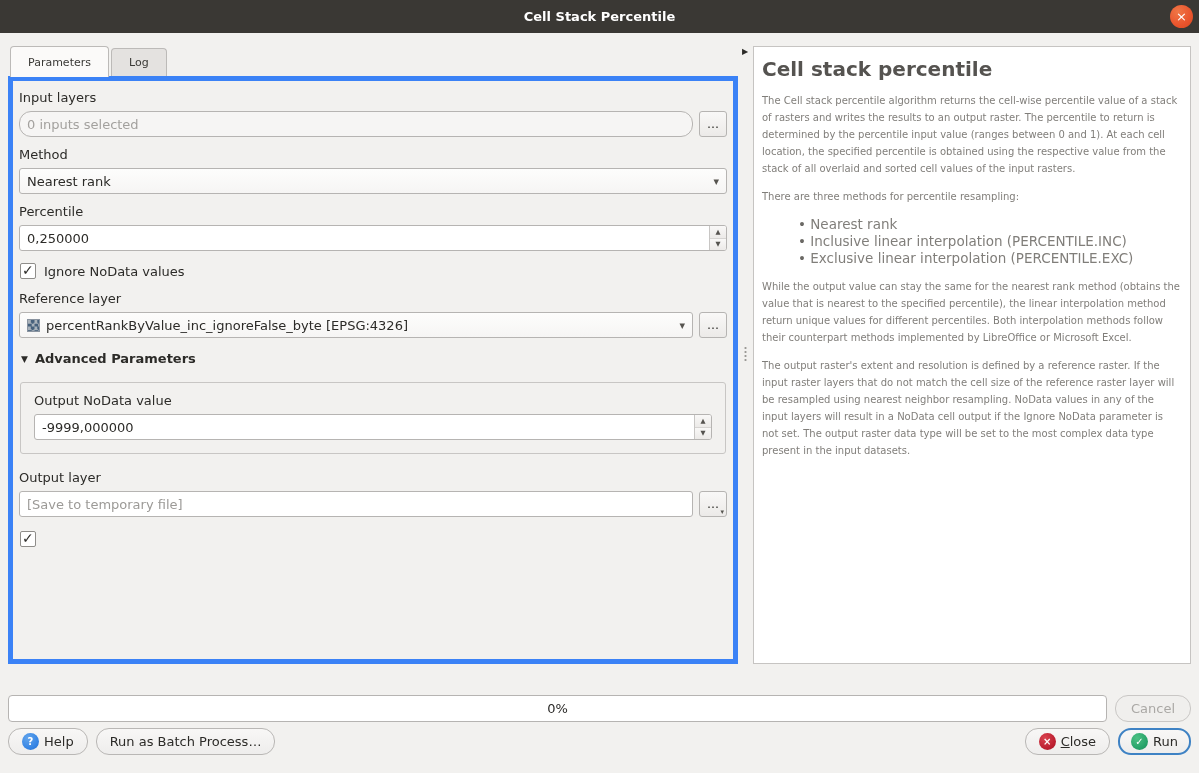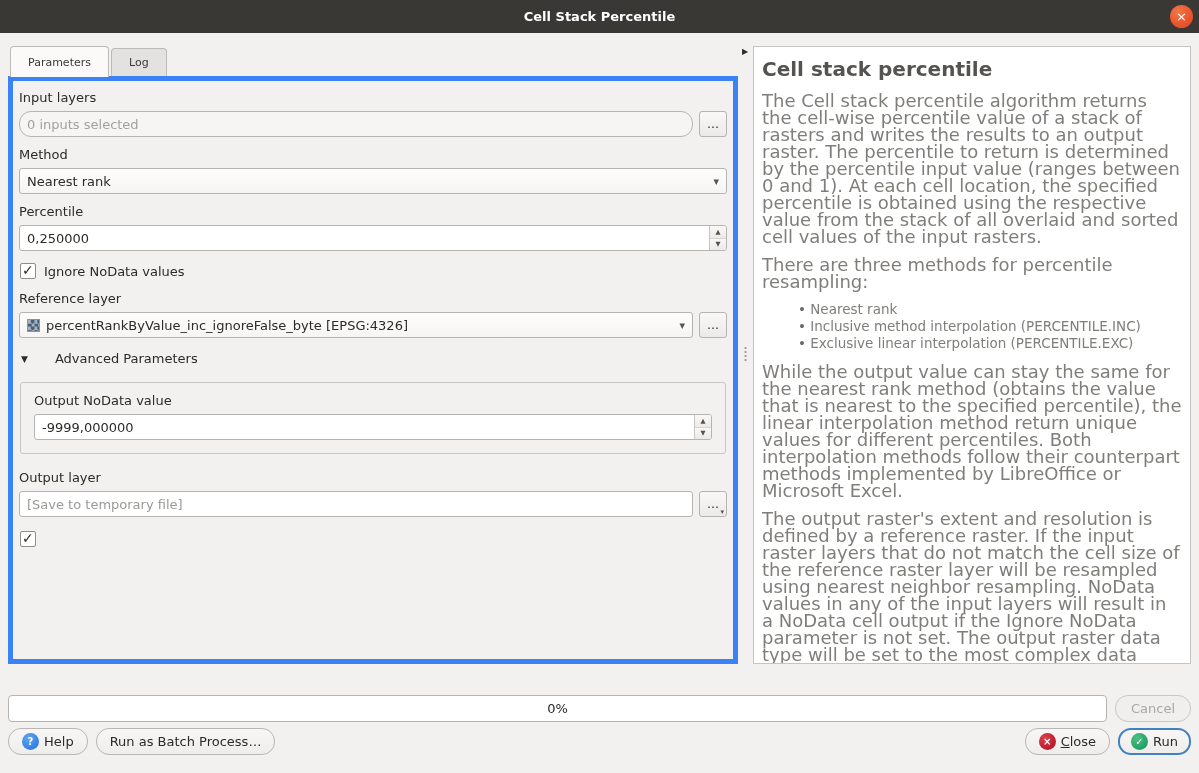--- a/index.html
+++ b/index.html
@@ -70,21 +70,21 @@
 
   .checkrow { display:flex; align-items:center; gap:8px; margin:12px 0 12px 1px; }
   .checkbox {
     width:16px; height:16px; background:#ffffff; border:1px solid #8f8d8a; border-radius:2px;
     position:relative; cursor:pointer; flex:0 0 auto;
   }
   .checkbox span { position:absolute; left:1px; top:-2px; font-size:14px; font-weight:bold; color:#2f2e2b; }
 
   .adv-header { display:flex; align-items:center; gap:7px; margin:13px 0 7px 2px; cursor:pointer; }
   .adv-header .tri { font-size:9px; color:#2c2b28; }
-  .adv-header .txt { font-weight:normal; font-size:13px;margin-left:20px; }
+  .adv-header .txt { font-weight:bold; font-size:13px; }
   .adv-frame { border:1px solid #c8c6c4; border-radius:3px; padding:6px 13px 13px 13px; margin:16px 1px; }
 
   .layer-icon {
     width:13px; height:13px; margin-right:6px; flex:0 0 auto;
     background:repeating-conic-gradient(#47617c 0% 25%, #a9b2ba 0% 50%);
     background-size:6.5px 6.5px; border:1px solid #8a94a0;
   }
 
   
   .splitter { width:15px; position:relative; }
@@ -94,21 +94,21 @@
     background-image:radial-gradient(circle, #9b9995 1px, transparent 1.2px);
     background-size:3px 4px; background-repeat:repeat-y;
   }
 
   
   .help {
     flex:1; background:#ffffff; border:1px solid #c6c4c2;
     padding:4px 8px 8px 8px; overflow:hidden; color:#807e7a;
   }
   .help h1 { font-size:20px; font-weight:bold; color:#555350; margin:6px 0 11px 0; }
-  .help p { font-size:18px; line-height:17px; margin:0 0 11px 0; }
+  .help p { font-size:10px; line-height:17px; margin:0 0 11px 0; }
   .help ul { list-style:none; margin:11px 0 11px 36px; }
   .help li { font-size:13.5px; line-height:17px; }
   .help li::before { content:"• "; color:#6b6965; }
 
   
   .progress-row { display:flex; gap:8px; margin:31px 8px 0 8px; height:27px; }
   .progressbar {
     flex:1; background:#ffffff; border:1px solid #b6b4b2; border-radius:4px;
     display:flex; align-items:center; justify-content:center; font-size:13px; color:#2b2a28;
   }
@@ -235,21 +235,21 @@
       <span class="collapse">▶</span>
       <span class="grip"></span>
     </div>
 
     <div class="help">
       <h1>Cell stack percentile</h1>
       <p>The Cell stack percentile algorithm returns the cell-wise percentile value of a stack of rasters and writes the results to an output raster. The percentile to return is determined by the percentile input value (ranges between 0 and 1). At each cell location, the specified percentile is obtained using the respective value from the stack of all overlaid and sorted cell values of the input rasters.</p>
       <p>There are three methods for percentile resampling:</p>
       <ul>
         <li>Nearest rank</li>
-        <li>Inclusive method interpolation (PERCENTILE.INC)</li>
+        <li>Inclusive linear interpolation (PERCENTILE.INC)</li>
         <li>Exclusive linear interpolation (PERCENTILE.EXC)</li>
       </ul>
       <p>While the output value can stay the same for the nearest rank method (obtains the value that is nearest to the specified percentile), the linear interpolation method return unique values for different percentiles. Both interpolation methods follow their counterpart methods implemented by LibreOffice or Microsoft Excel.</p>
       <p>The output raster's extent and resolution is defined by a reference raster. If the input raster layers that do not match the cell size of the reference raster layer will be resampled using nearest neighbor resampling. NoData values in any of the input layers will result in a NoData cell output if the Ignore NoData parameter is not set. The output raster data type will be set to the most complex data type present in the input datasets.</p>
     </div>
   </div>
 
   <div class="progress-row">
     <div class="progressbar">
       <span>0%</span>

